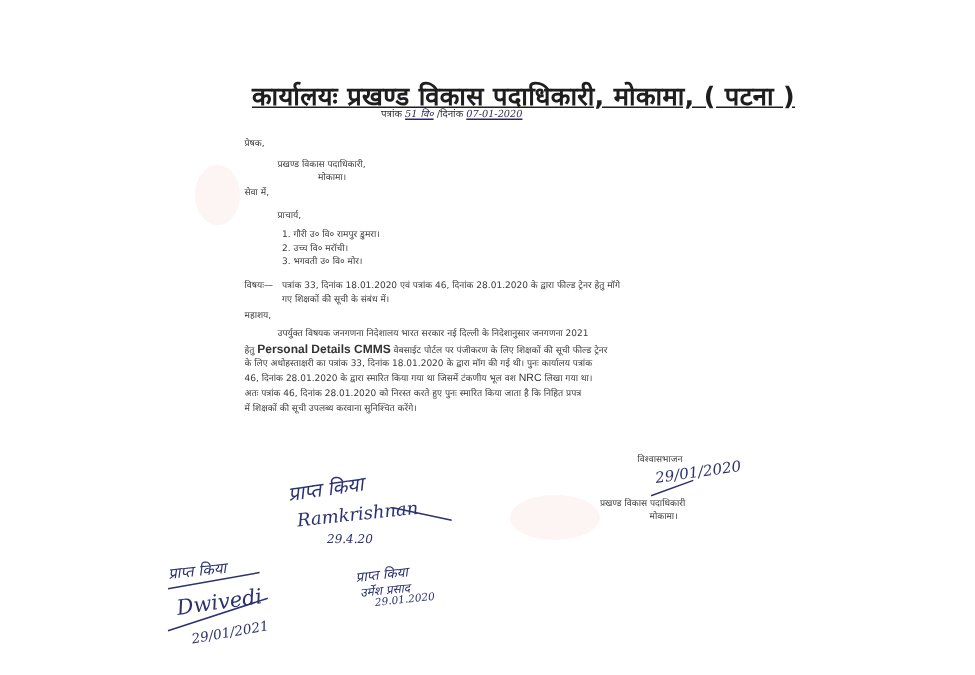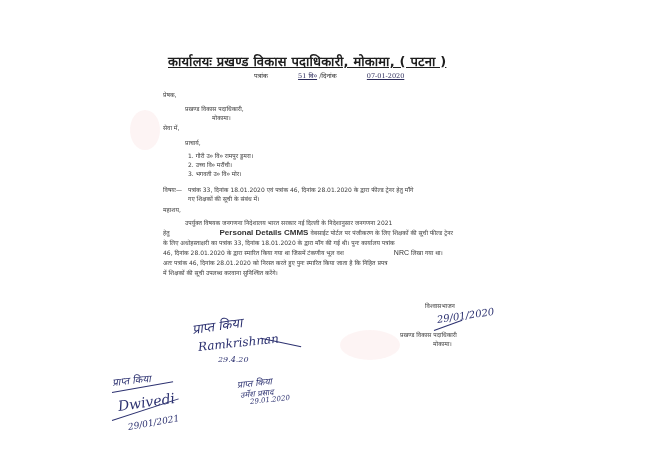--- a/index.html
+++ b/index.html
@@ -3,28 +3,28 @@
   <meta charset="utf-8">
   <style>
     html, body { margin: 0; padding: 0; }
     body {
       width: 650px; height: 450px; background: #ffffff; position: relative; overflow: hidden;
       font-family: "DejaVu Sans", sans-serif; color: #2a2a2a;
     }
     .page { position: absolute; left: 0; top: 0; width: 650px; height: 450px; }
     .abs { position: absolute; white-space: nowrap; }
     .title {
-      left: 168px; top: 52px; font-size: 13px; font-weight: bold; color: #1e1e1e;
+      left: 168px; top: 52px; font-size: 17px; font-weight: bold; color: #1e1e1e;
       text-decoration: underline; letter-spacing: 0.2px;
     }
     .refline { left: 254px; top: 71px; font-size: 6.5px; color: #333; }
-    .refline .hand { text-decoration: underline; color: #2b2b5a; font-family: "DejaVu Serif", serif; margin-left: 28px; }
+    .refline .hand { font-style: italic; text-decoration: underline; color: #2b2b5a; font-family: "DejaVu Serif", serif; }
     .small { font-size: 6px; color: #3a3a3a; }
     .body-text { font-size: 6px; color: #3a3a3a; line-height: 9.8px; }
-    .latin { font-family: "Liberation Sans", sans-serif; font-size: 8px; font-weight: bold; color: #333; margin-left: 48px; }
+    .latin { font-family: "Liberation Sans", sans-serif; font-size: 8px; font-weight: bold; color: #333; }
     .sig {
       font-family: "DejaVu Serif", serif; font-style: italic; color: #2c3170;
       transform-origin: left center;
     }
     .stroke { position: absolute; border-top: 1.2px solid #2c3170; transform-origin: left center; }
     .smudge { position: absolute; border-radius: 50%; background: rgba(240,180,180,0.15); }
   </style>
 </head>
 <body>
 

